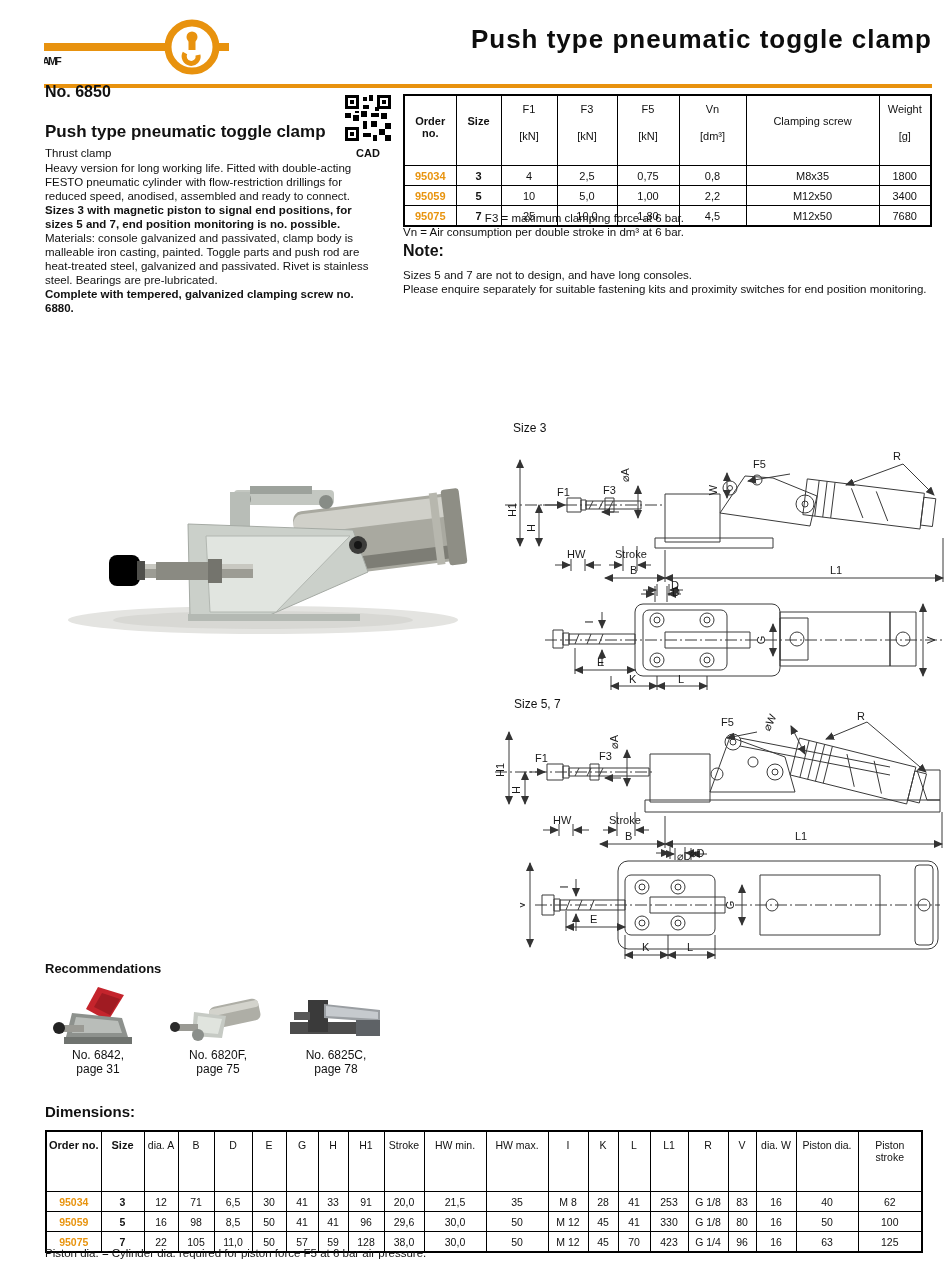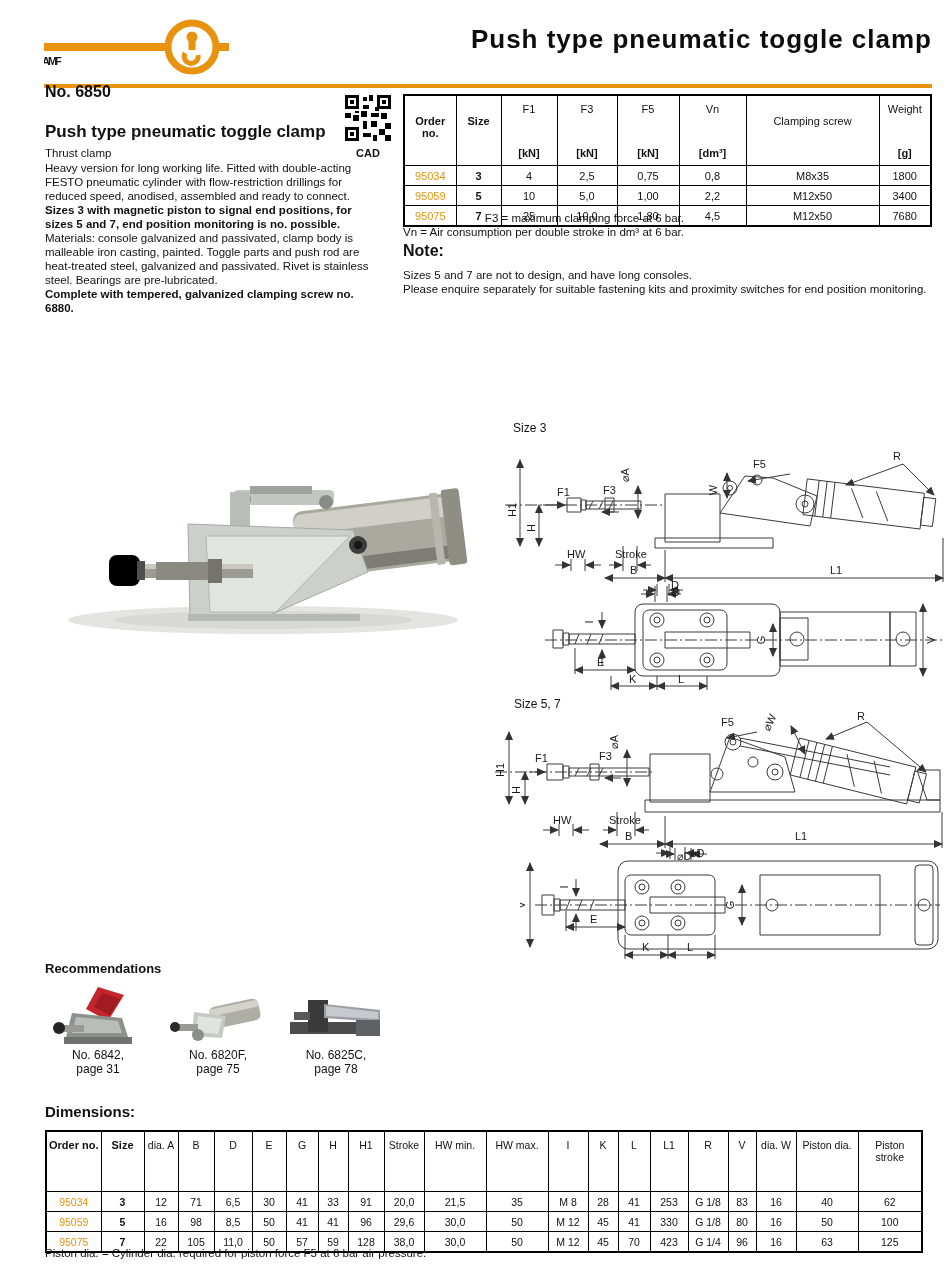--- a/index.html
+++ b/index.html
@@ -24,23 +24,23 @@
   .qr-wrap{left:344px;top:95px;width:48px;text-align:center;}
   .cad-label{font-size:11px;font-weight:bold;margin-top:2px;}
 
   
   table{border-collapse:collapse;table-layout:fixed;background:#fff;}
   th,td{border:1px solid #000;text-align:center;padding:0 2px;overflow:hidden;}
   .spec{left:403px;top:94px;width:527px;border:2px solid #000;}
   .spec th{height:62px;font-size:11px;font-weight:normal;vertical-align:top;padding-top:7px;}
   .spec th:first-child,.spec th:nth-child(2){font-weight:bold;}
   .spec td{height:19px;font-size:11px;}
-  .th-unit{font-weight:bold;margin-top:32px;}
+  .th-unit{font-weight:normal;margin-top:15px;}
   .spec th .th-label:only-child{margin-top:12px;}
-  tbody td:first-child{color:#E8940F;font-weight:normal;}
+  tbody td:first-child{color:#E8940F;font-weight:bold;}
   tbody td:nth-child(2){font-weight:bold;}
 
   .dims{left:45px;top:1130px;width:878px;border:2px solid #000;}
   .dims th{height:52px;font-size:10.5px;font-weight:normal;vertical-align:top;padding-top:7px;}
   .dims th:first-child,.dims th:nth-child(2){font-weight:bold;font-size:11px;}
   .dims td{height:19px;font-size:10.5px;}
 
   .spec-notes{left:403px;top:212px;font-size:11.5px;line-height:13.5px;text-align:right;}
   .note-heading{left:403px;top:242px;font-size:16px;font-weight:bold;}
   .note-text{left:403px;top:268px;width:525px;font-size:11.5px;line-height:14px;}

